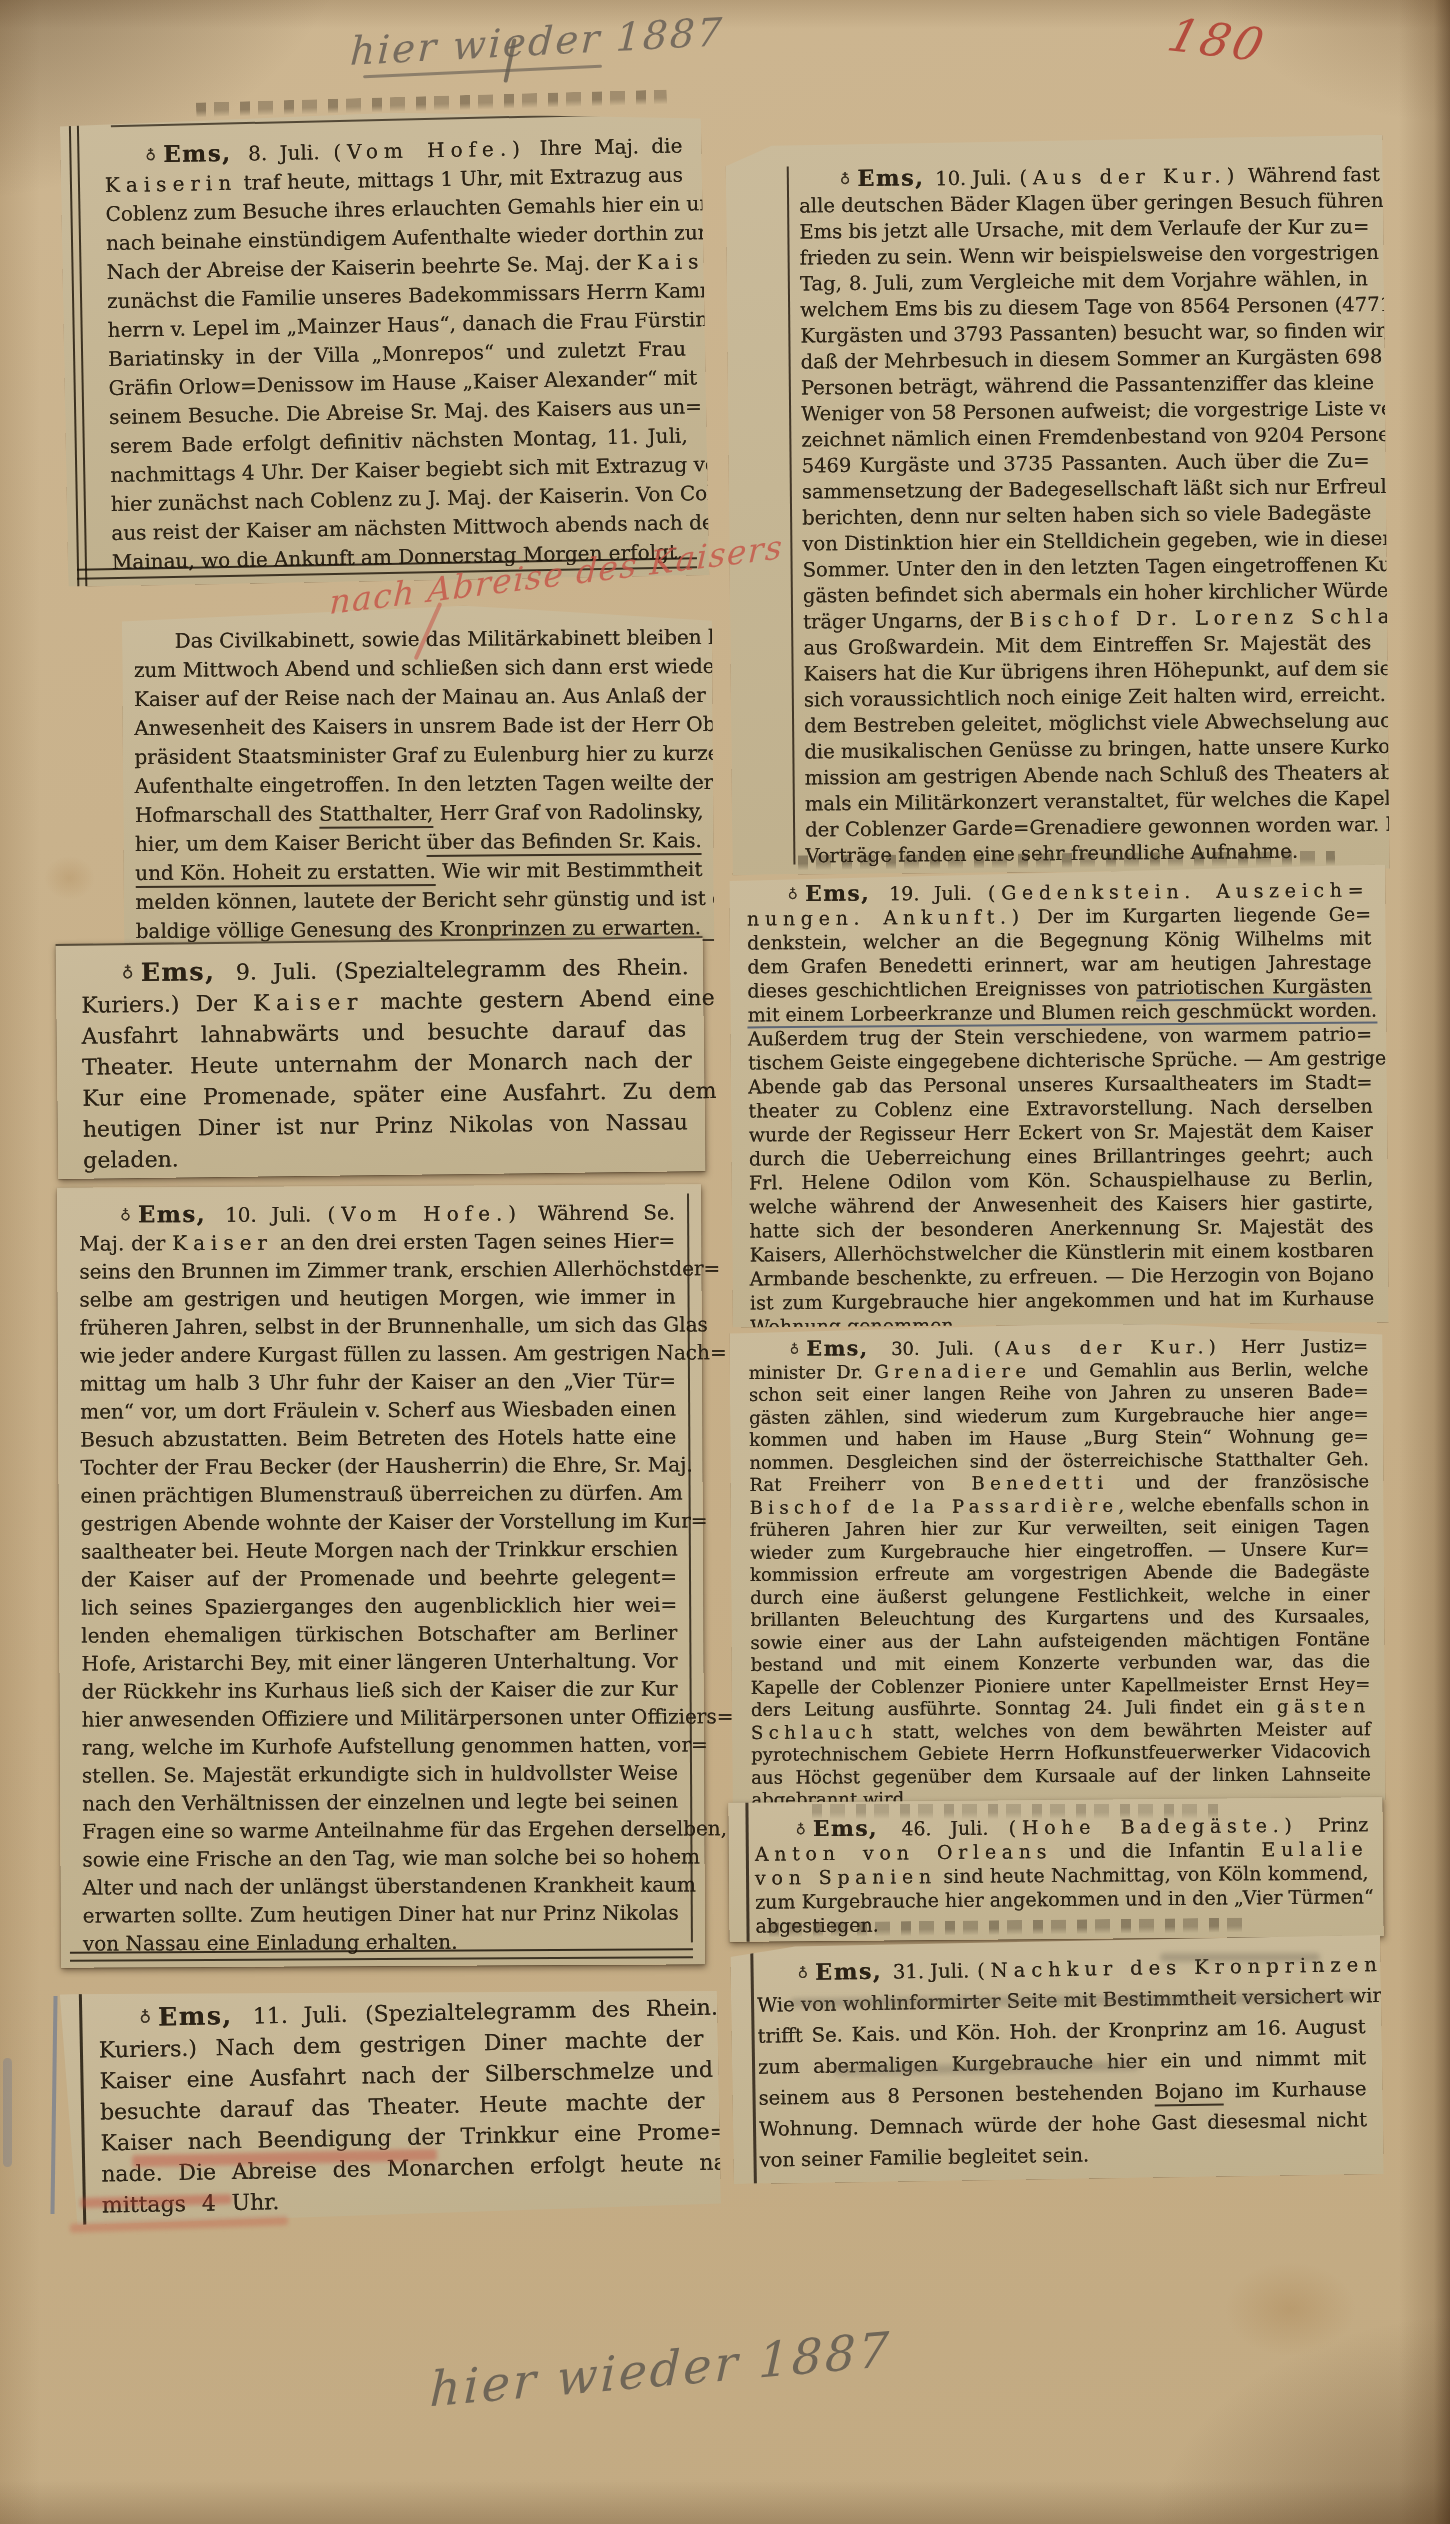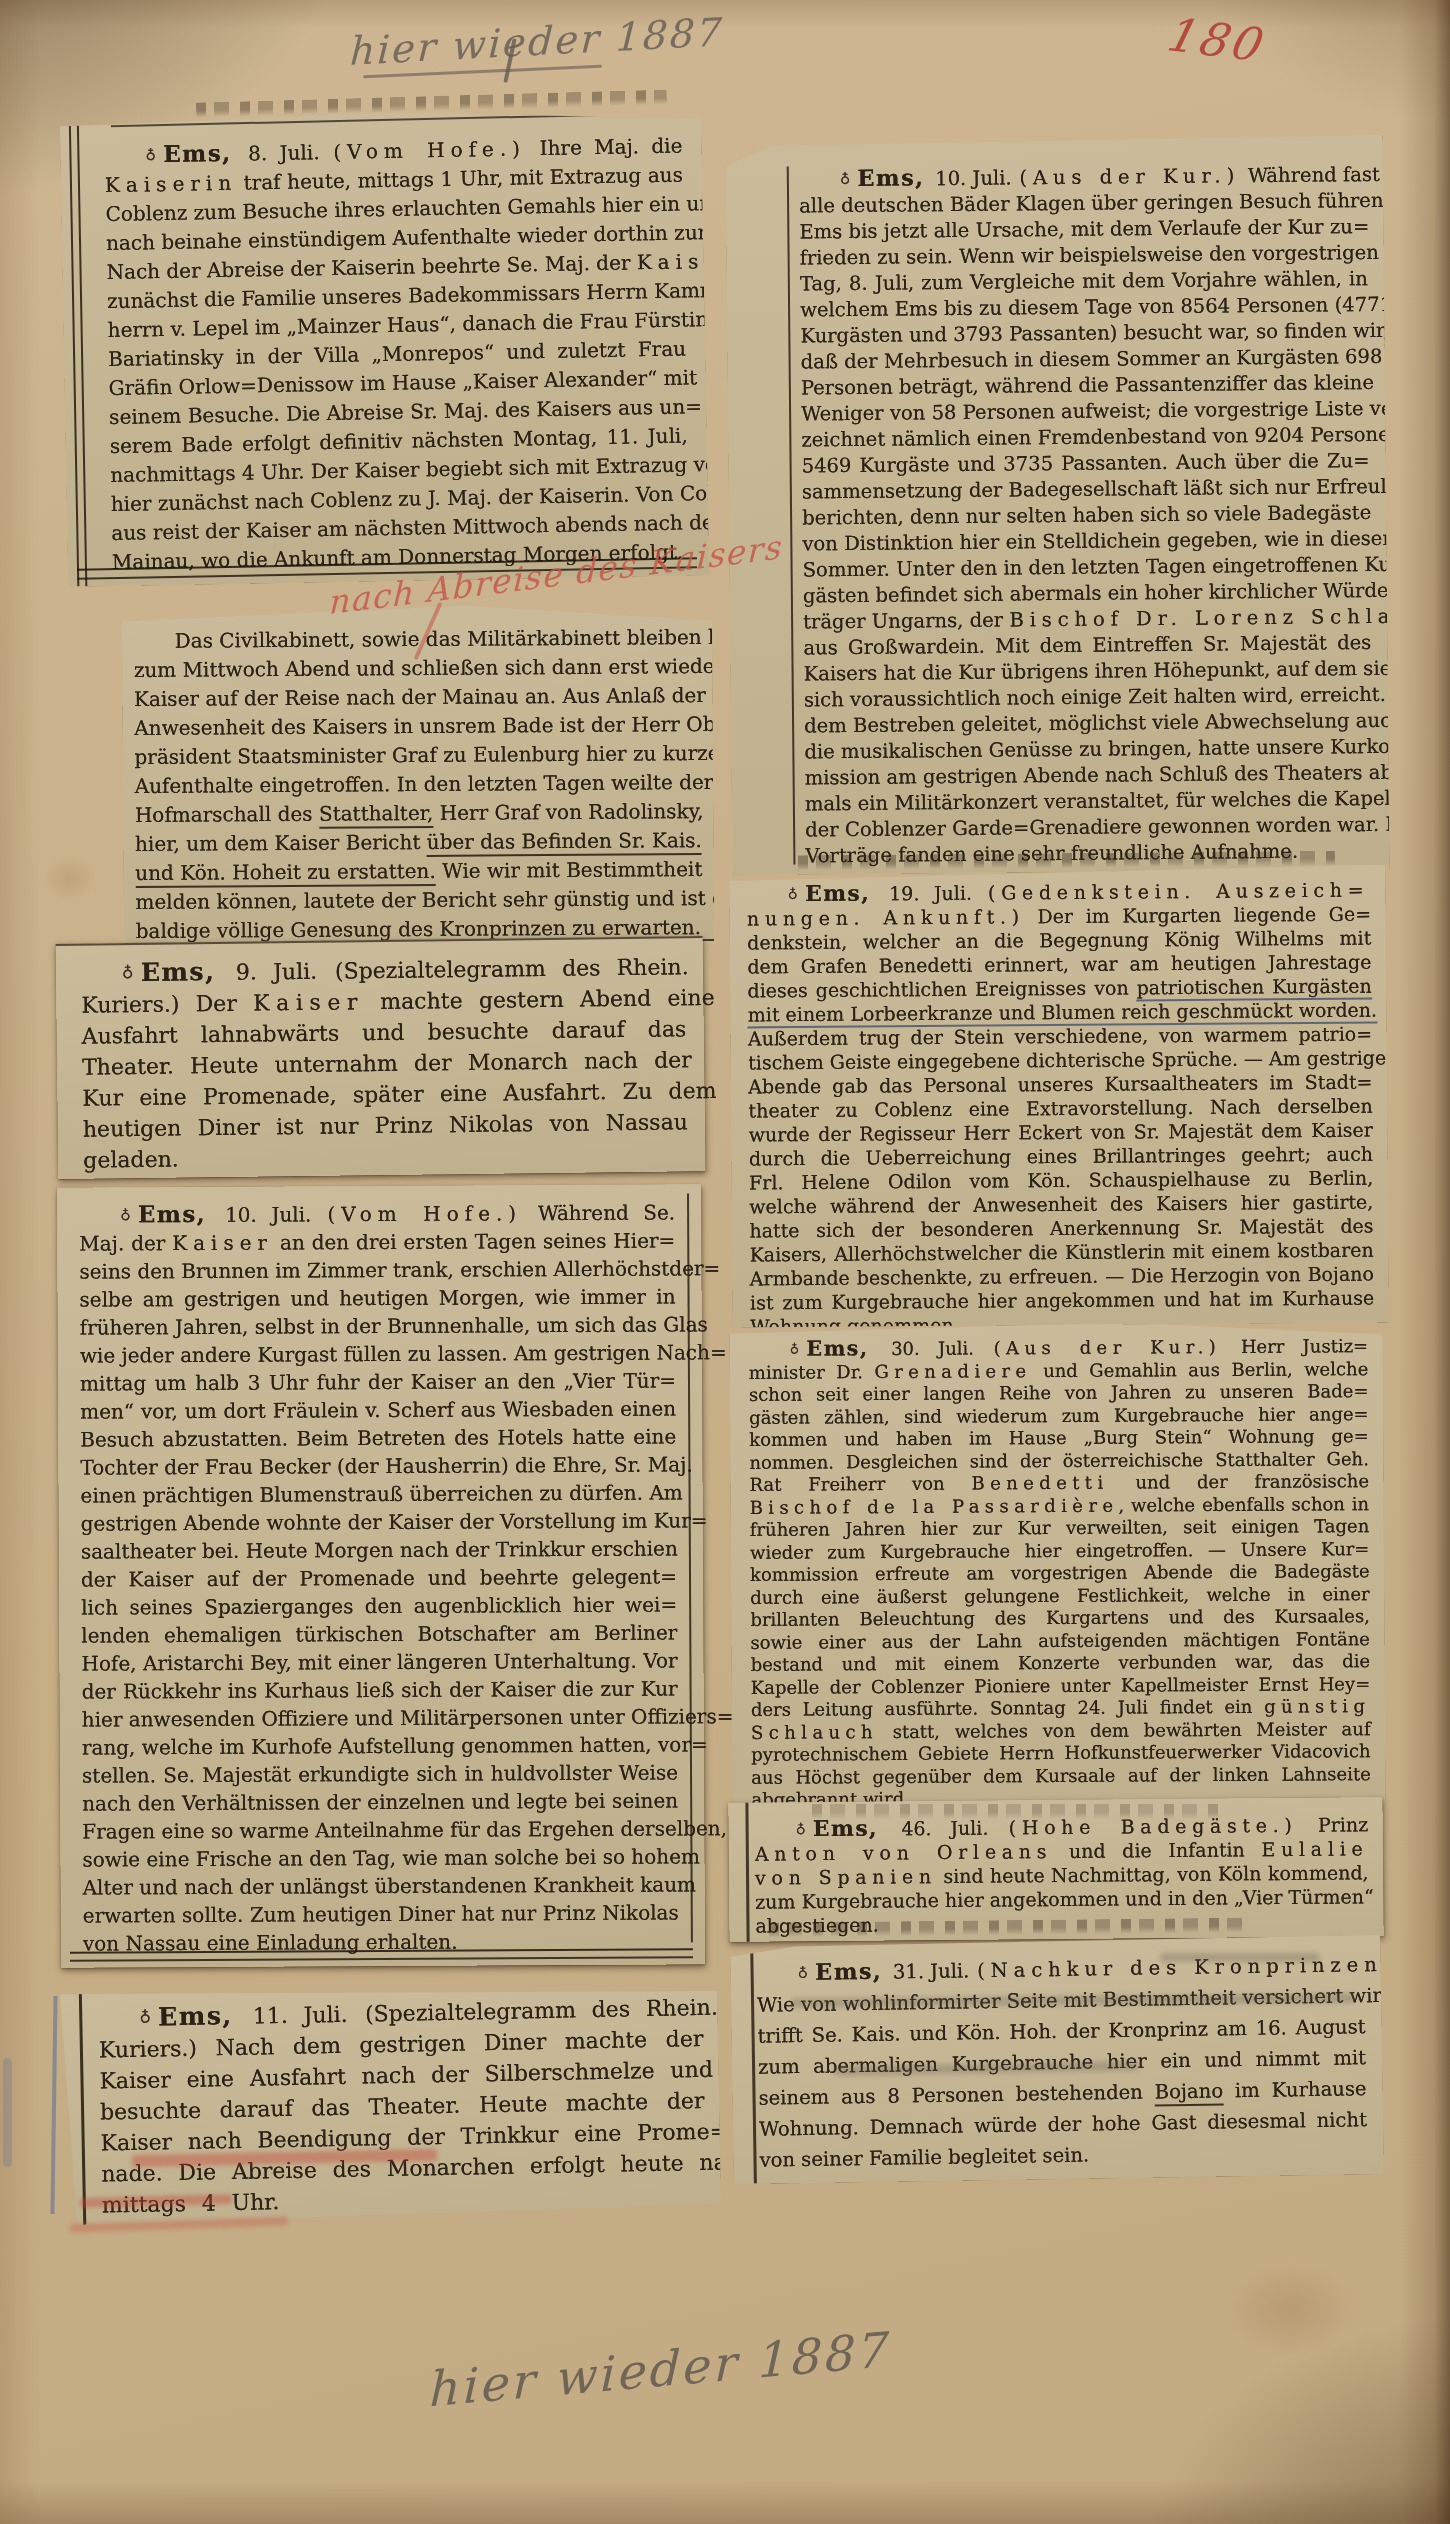--- a/index.html
+++ b/index.html
@@ -292,21 +292,21 @@
         <div class="line">Rat Freiherr von <span class="sp">Benedetti</span> und der französische</div>
         <div class="line"><span class="sp">Bischof de la Passardière</span>, welche ebenfalls schon in</div>
         <div class="line">früheren Jahren hier zur Kur verweilten, seit einigen Tagen</div>
         <div class="line">wieder zum Kurgebrauche hier eingetroffen. — Unsere Kur=</div>
         <div class="line">kommission erfreute am vorgestrigen Abende die Badegäste</div>
         <div class="line">durch eine äußerst gelungene Festlichkeit, welche in einer</div>
         <div class="line">brillanten Beleuchtung des Kurgartens und des Kursaales,</div>
         <div class="line">sowie einer aus der Lahn aufsteigenden mächtigen Fontäne</div>
         <div class="line">bestand und mit einem Konzerte verbunden war, das die</div>
         <div class="line">Kapelle der Coblenzer Pioniere unter Kapellmeister Ernst Hey=</div>
-        <div class="line">ders Leitung ausführte. Sonntag 24. Juli findet ein <span class="sp">günstig</span></div>
+        <div class="line">ders Leitung ausführte. Sonntag 24. Juli findet ein <span class="sp">gästen</span></div>
         <div class="line"><span class="sp">Schlauch</span> statt, welches von dem bewährten Meister auf</div>
         <div class="line">pyrotechnischem Gebiete Herrn Hofkunstfeuerwerker Vidacovich</div>
         <div class="line">aus Höchst gegenüber dem Kursaale auf der linken Lahnseite</div>
         <div class="line last">abgebrannt wird.</div>
       </div>
   </div>
   <div class="clip" id="c9">
     <div class="clip-text">
         <div class="line first"><span class="sym">♁</span><span class="place">Ems,</span> <span class="date">46. Juli.</span> <span class="rubric sp-r">(Hohe Badegäste.)</span> Prinz</div>
         <div class="line"><span class="sp">Anton von Orleans</span> und die Infantin <span class="sp">Eulalie</span></div>

